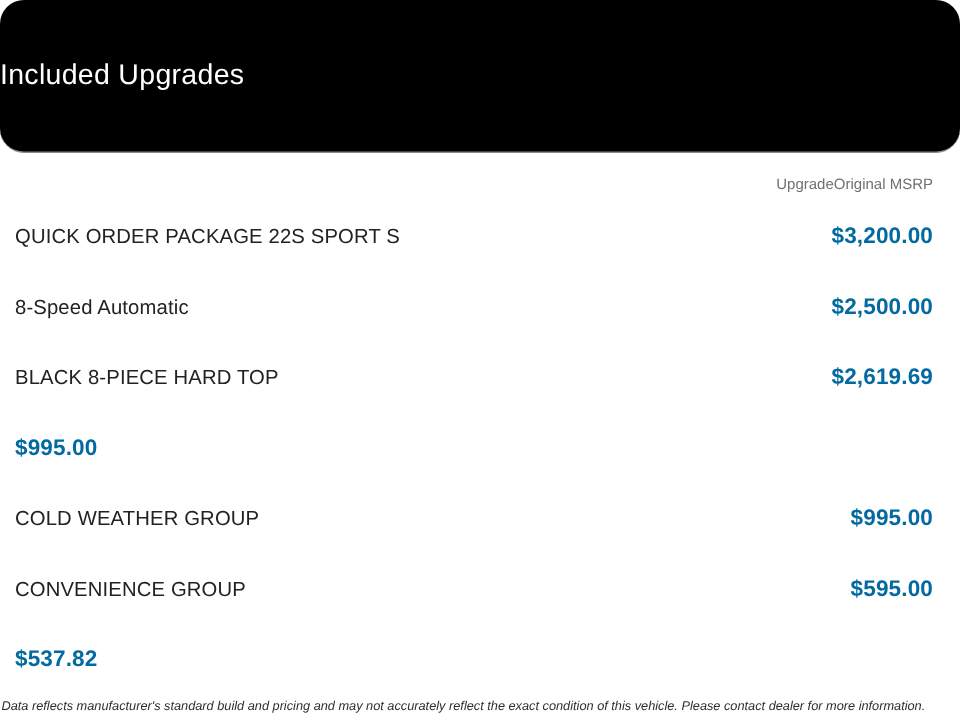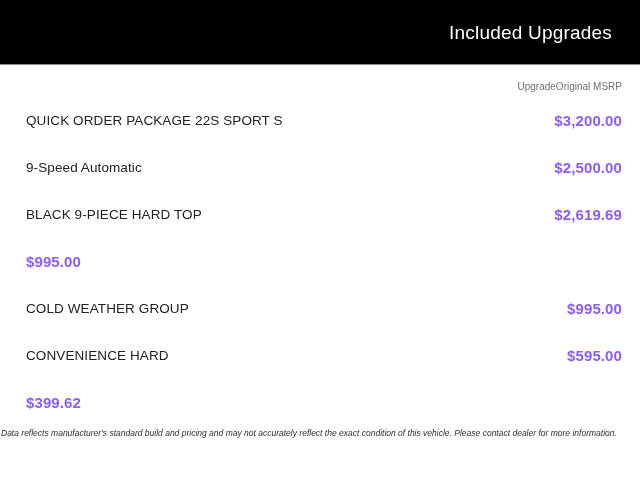--- a/index.html
+++ b/index.html
@@ -10,65 +10,65 @@
   }
   .page {
     position: relative;
     width: 640px;
     height: 480px;
     background: #ffffff;
     overflow: hidden;
   }
   .header {
     box-sizing: border-box;
-    height: 65px;
+    height: 102px;
     background: #000000;
     border-bottom: 1px solid #8c8c8c;
     display: flex;
     align-items: center;
-    justify-content: flex-end;
+    justify-content: flex-start;
     padding-right: 28px;
+    border-radius: 16px;
   }
   .page-title {
     margin: 0;
     color: #ffffff;
     font-size: 19px;
     font-weight: 400;
     letter-spacing: 0.2px;
     line-height: 1;
   }
   .col-headers {
     display: flex;
     justify-content: flex-end;
     align-items: baseline;
     padding: 16px 18px 0 10px;
     color: #717171;
     font-size: 10px;
     line-height: 12px;
   }
   .rows {
     margin-top: 4px;
-    padding-left: 16px;
   }
   .table-row {
     box-sizing: border-box;
     height: 47px;
     display: flex;
     justify-content: space-between;
     align-items: center;
     padding: 0 18px 0 10px;
   }
   .row-name {
     color: #222222;
     font-size: 13.5px;
     font-weight: 400;
     letter-spacing: 0.1px;
   }
   .row-price {
-    color: #8b5cf6;
+    color: #0369a1;
     font-size: 15px;
     font-weight: 700;
     letter-spacing: 0.1px;
   }
   .disclaimer {
     padding: 2px 18px 0 1px;
     color: #2e2e2e;
     font-size: 8.5px;
     font-style: italic;
     line-height: 11px;
@@ -89,44 +89,44 @@
   </div>
 
   <div class="rows">
 
     <div class="table-row">
       <span class="row-name">QUICK ORDER PACKAGE 22S SPORT S</span>
       <span class="row-price">$3,200.00</span>
     </div>
 
     <div class="table-row">
-      <span class="row-name">9-Speed Automatic</span>
+      <span class="row-name">8-Speed Automatic</span>
       <span class="row-price">$2,500.00</span>
     </div>
 
     <div class="table-row">
-      <span class="row-name">BLACK 9-PIECE HARD TOP</span>
+      <span class="row-name">BLACK 8-PIECE HARD TOP</span>
       <span class="row-price">$2,619.69</span>
     </div>
 
     <div class="table-row">
       <span class="row-price">$995.00</span>
     </div>
 
     <div class="table-row">
       <span class="row-name">COLD WEATHER GROUP</span>
       <span class="row-price">$995.00</span>
     </div>
 
     <div class="table-row">
-      <span class="row-name">CONVENIENCE HARD</span>
+      <span class="row-name">CONVENIENCE GROUP</span>
       <span class="row-price">$595.00</span>
     </div>
 
     <div class="table-row">
-      <span class="row-price">$399.62</span>
+      <span class="row-price">$537.82</span>
     </div>
 
   </div>
 
   <div class="disclaimer">Data reflects manufacturer's standard build and pricing and may not accurately reflect the exact condition of this vehicle. Please contact dealer for more information.</div>
 
 </div>
 
 </body></html>

